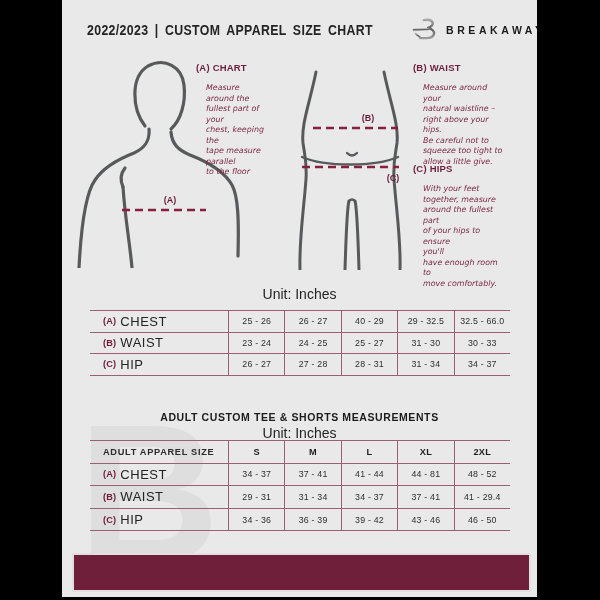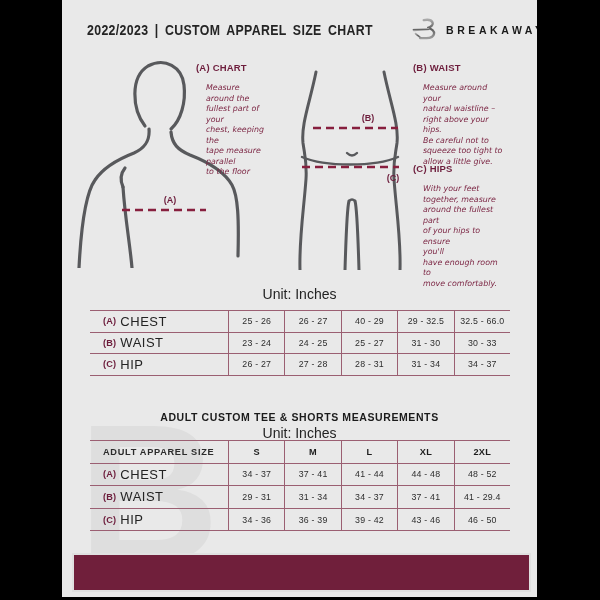--- a/index.html
+++ b/index.html
@@ -196,21 +196,21 @@
       <div>2XL</div>
     </div>
     <div class="t-row">
       <div class="t-label">
         <span class="prefix">(A)</span>
         <span class="rowlabel">CHEST</span>
       </div>
       <div>34 - 37</div>
       <div>37 - 41</div>
       <div>41 - 44</div>
-      <div>44 - 48</div>
+      <div>44 - 81</div>
       <div>48 - 52</div>
     </div>
     <div class="t-row">
       <div class="t-label">
         <span class="prefix">(B)</span>
         <span class="rowlabel">WAIST</span>
       </div>
       <div>29 - 31</div>
       <div>31 - 34</div>
       <div>34 - 37</div>

